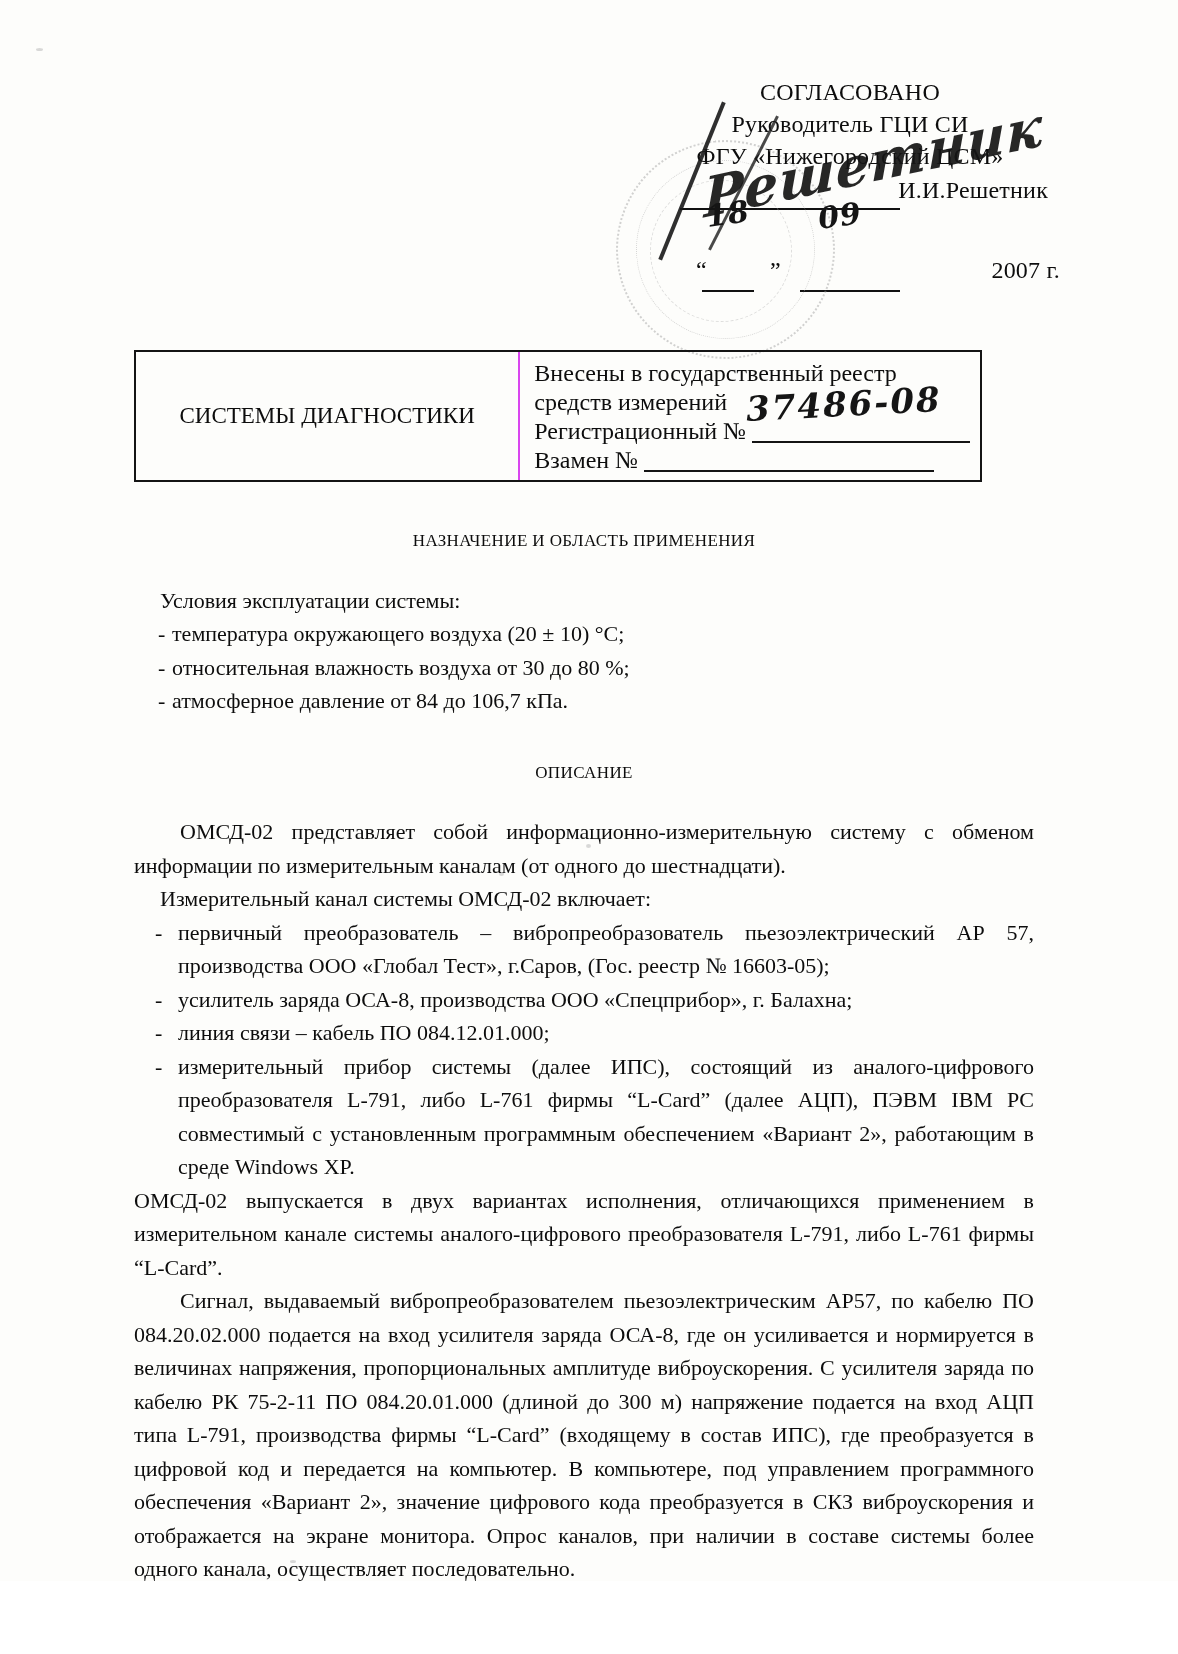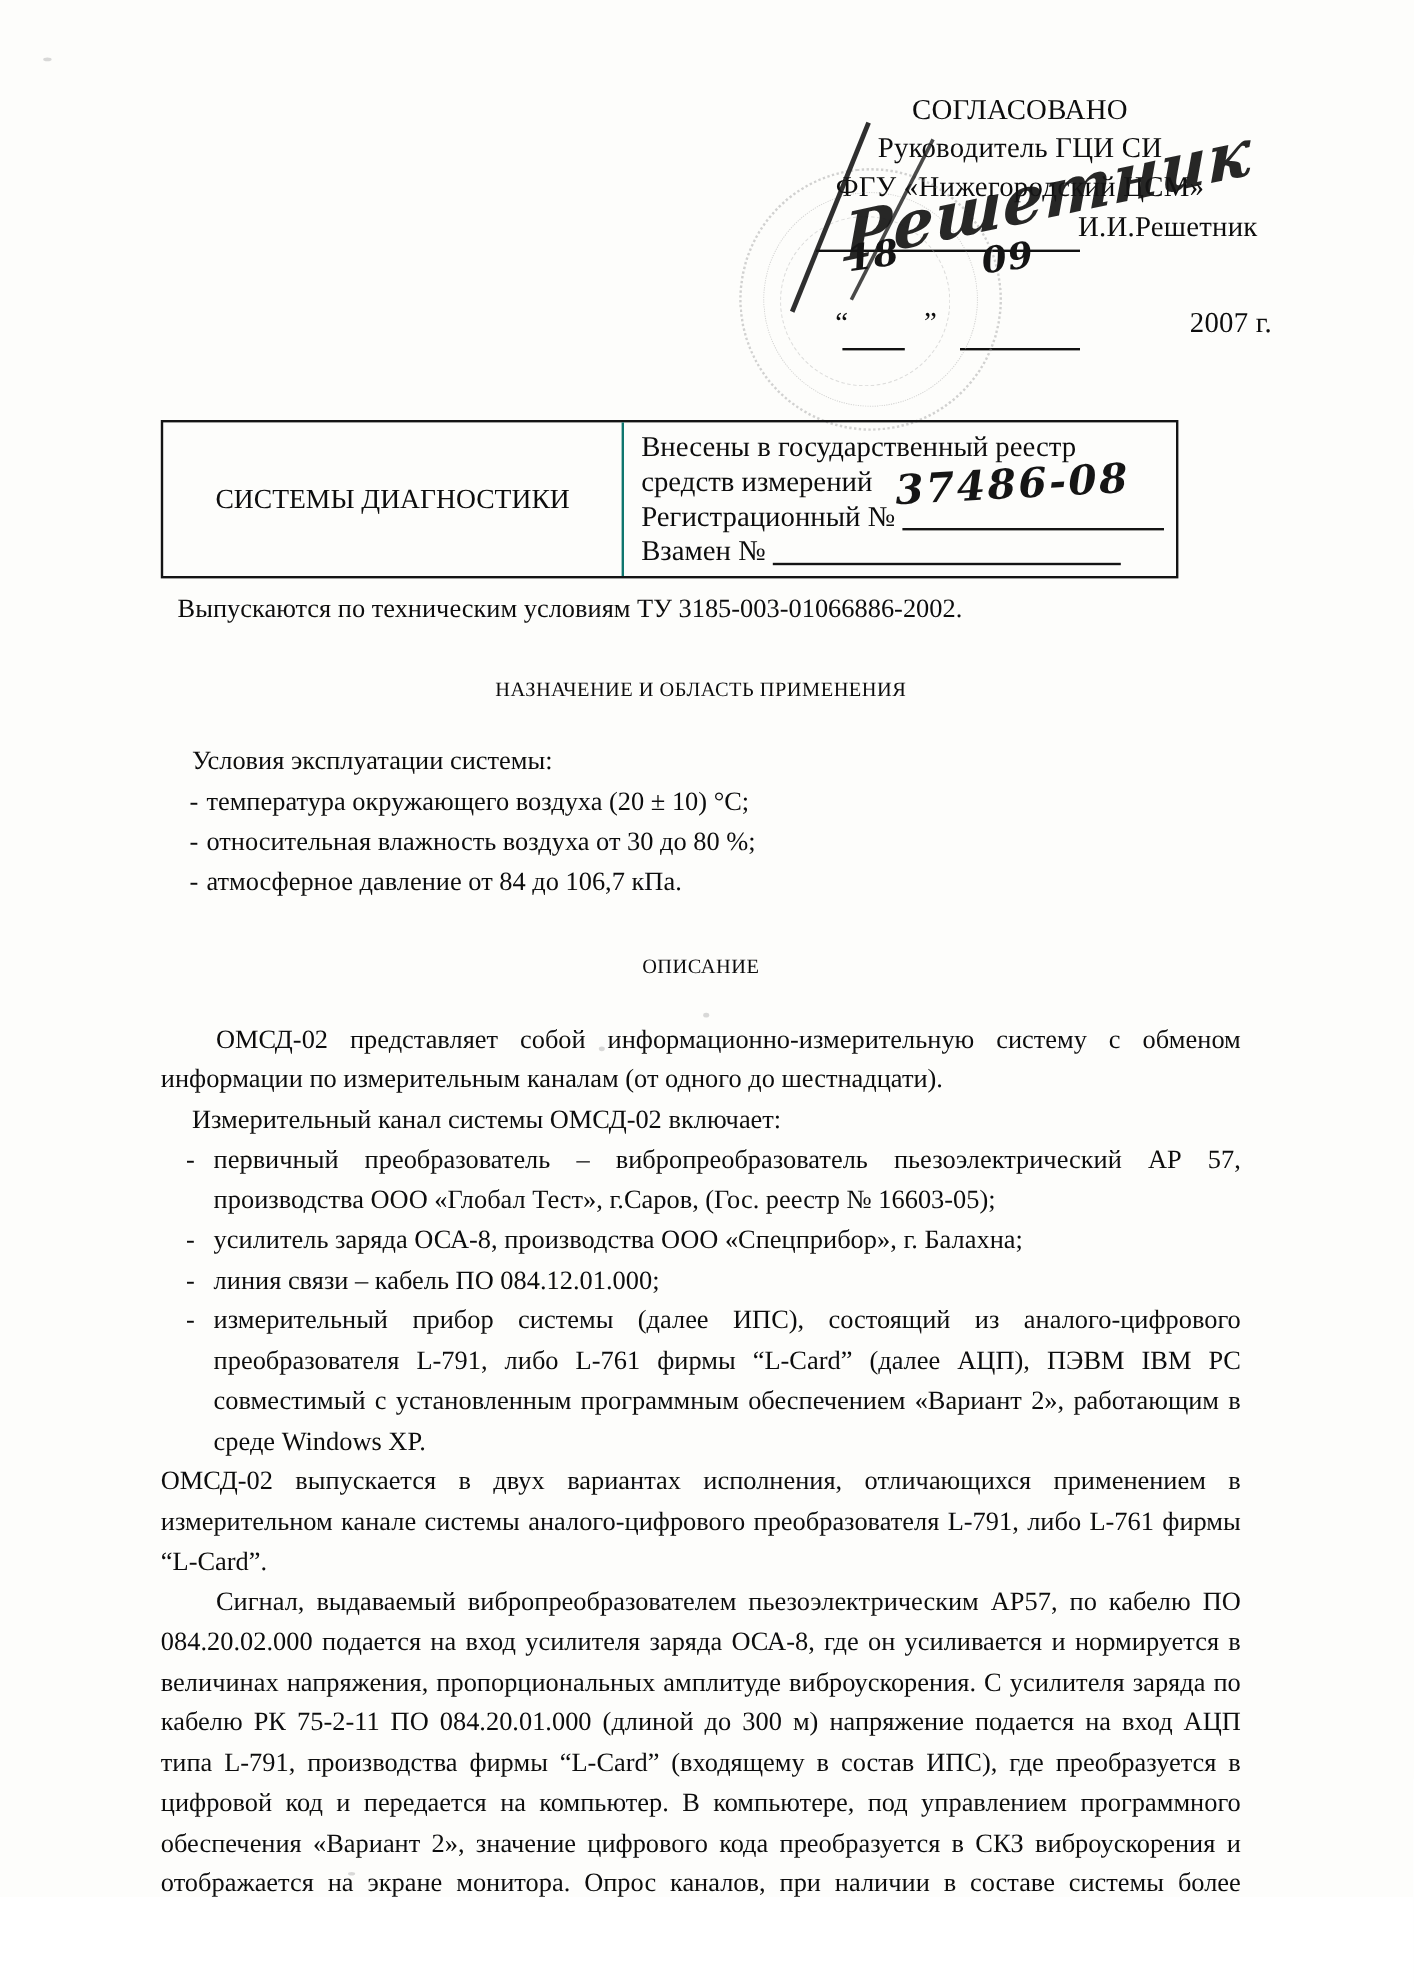--- a/index.html
+++ b/index.html
@@ -174,21 +174,21 @@
     position: absolute;
     left: 134px;
     top: 350px;
     width: 844px;
     height: 128px;
     border: 2px solid #141414;
     display: flex;
   }
   .reg-left {
     width: 400px;
-    border-right: 2px solid #0f766e;
+    border-right: 2px solid #d946ef;
     display: flex;
     align-items: center;
     justify-content: center;
     padding: 0 6px;
     box-sizing: border-box;
   }
   .reg-left .tl {
     font-size: 23px;
     line-height: 30px;
     text-align: center;
@@ -333,21 +333,20 @@
       <div class="reg-line">
         <span>Взамен №</span>
         <span class="reg-fill fill-vz"></span>
       </div>
     </div>
   </div>
   <div class="hand hw-regnum">37486-08</div>
 
   <div class="body">
 
-    <p class="tu-line">Выпускаются по техническим условиям ТУ 3185-003-01066886-2002.</p>
 
     <h2 class="sec">НАЗНАЧЕНИЕ И ОБЛАСТЬ ПРИМЕНЕНИЯ</h2>
 
     <p class="sub">Условия эксплуатации системы:</p>
 
     <ul class="conds">
       <li>
         <span class="dash">-</span>
         <span>температура окружающего воздуха (20 ± 10) °С;</span>
       </li>

